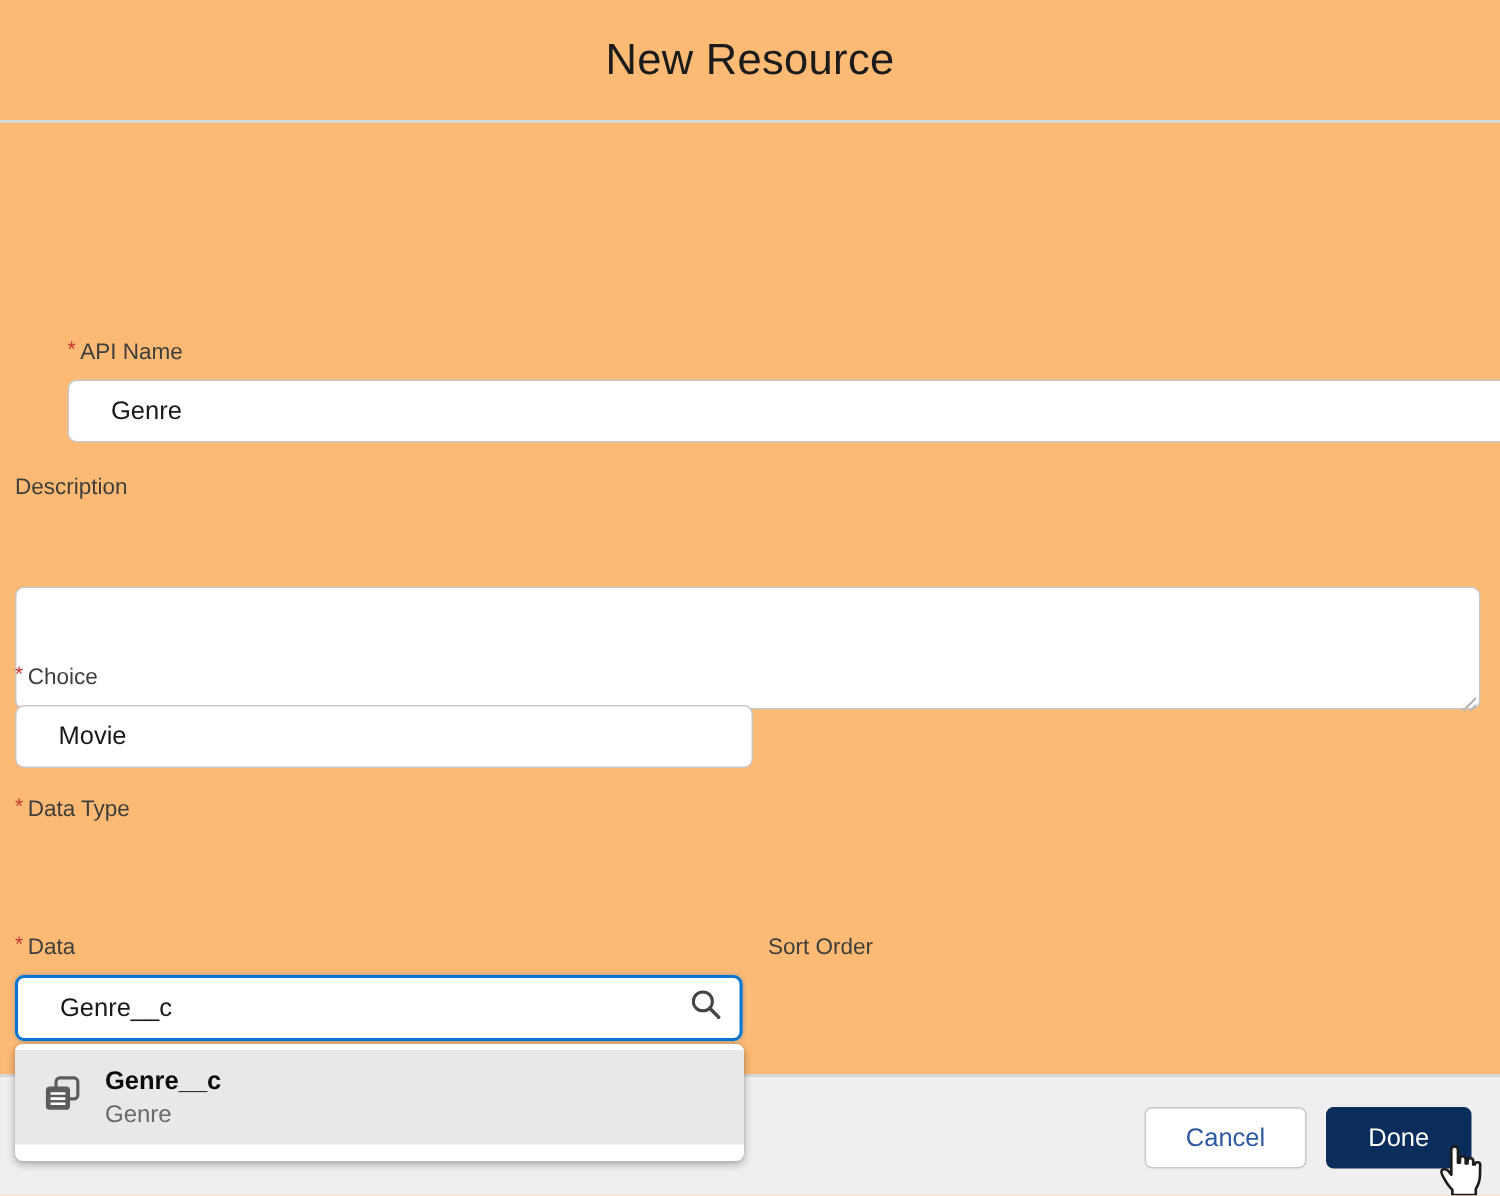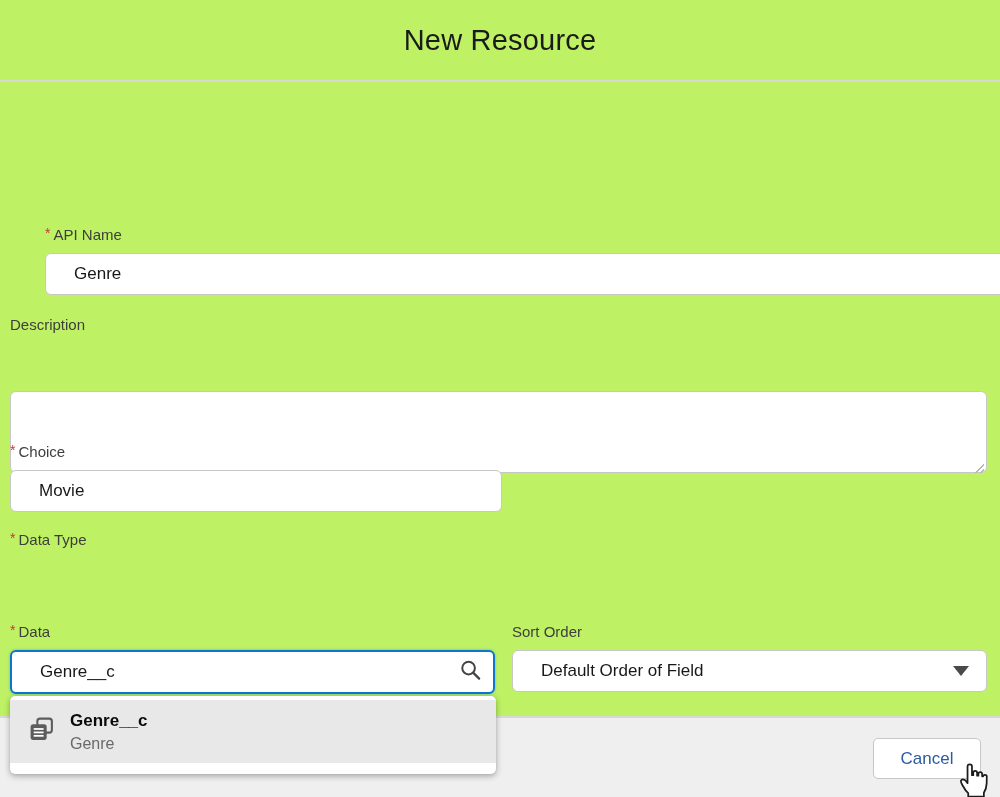--- a/index.html
+++ b/index.html
@@ -1,16 +1,16 @@
 <!DOCTYPE html>
 <html><head>
 <meta charset="utf-8">
 <style>
   html,body{margin:0;padding:0;background:#fff;}
-  .modal{position:relative;width:1000px;height:797px;background:#bef264;overflow:hidden;
+  .modal{position:relative;width:1000px;height:797px;background:#fdba74;overflow:hidden;
          font-family:"Liberation Sans", sans-serif;color:#181818;}
 
   
   .modal-header{position:absolute;left:0;top:0;width:100%;height:80px;
                 border-bottom:2px solid #d8d8d8;display:flex;align-items:center;justify-content:center;}
   .modal-title{font-size:29px;font-weight:300;color:#1b1b1b;letter-spacing:.2px;}
 
   
   .fg{position:absolute;display:flex;flex-direction:column;}
   .fg label{font-size:15px;color:#3e3e3c;margin-bottom:10px;display:block;}
@@ -106,28 +106,25 @@
         <svg width="23" height="23" viewBox="0 0 24 24">
           <circle cx="10" cy="10" r="6.6" fill="none" stroke="#444" stroke-width="2.1"></circle>
           <line x1="15" y1="15" x2="21" y2="21" stroke="#444" stroke-width="2.4" stroke-linecap="round"></line>
         </svg>
       </span>
     </div>
   </div>
 
   <div class="fg" id="fg-sort-order">
     <label><span>Sort Order</span></label>
-    <div class="combobox">
-      <span>Default Order of Field</span>
-      <span class="caret"></span>
-    </div>
   </div>
 
   <div class="modal-footer">
     <button class="btn btn-cancel">Cancel</button>
+    <button class="btn btn-done">Done</button>
   </div>
 
   <div class="suggest-panel">
     <div class="suggest-item">
       <span>
         <svg width="27" height="27" viewBox="0 0 26 26">
           <rect x="9" y="2.5" width="14" height="13.5" rx="2.5" fill="none" stroke="#5c5c5c" stroke-width="2"></rect>
           <rect x="2.5" y="8" width="15.5" height="15" rx="2.5" fill="#5c5c5c"></rect>
           <line x1="5.5" y1="12.5" x2="15" y2="12.5" stroke="#fff" stroke-width="1.7"></line>
           <line x1="5.5" y1="15.8" x2="15" y2="15.8" stroke="#fff" stroke-width="1.7"></line>

